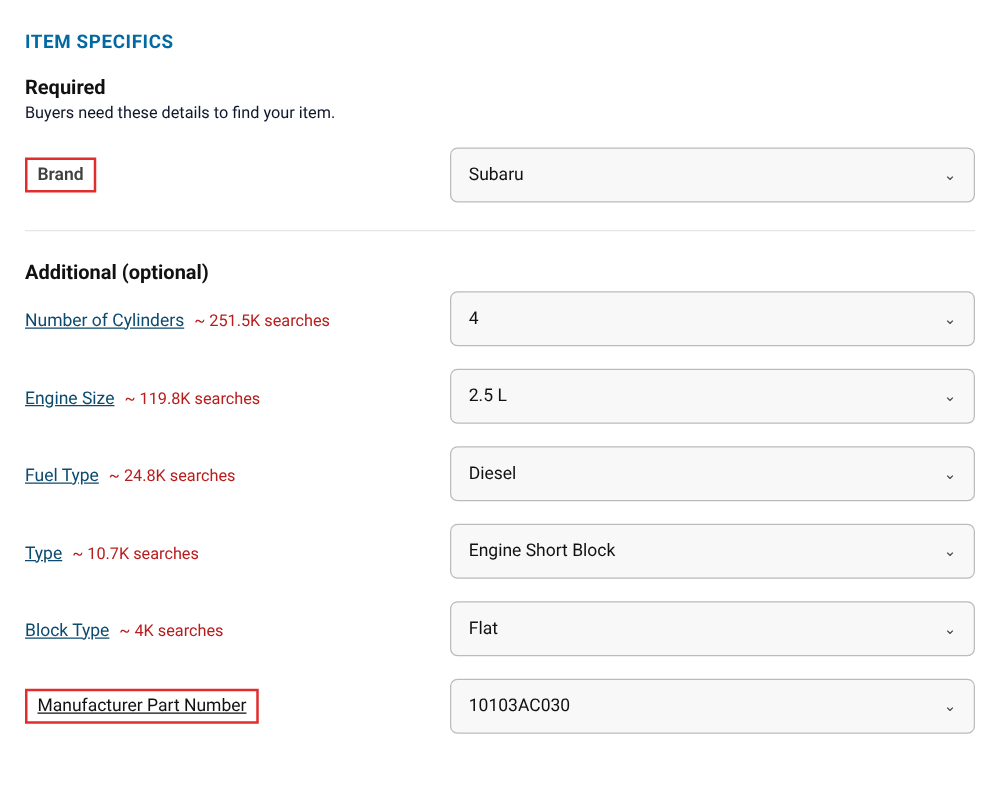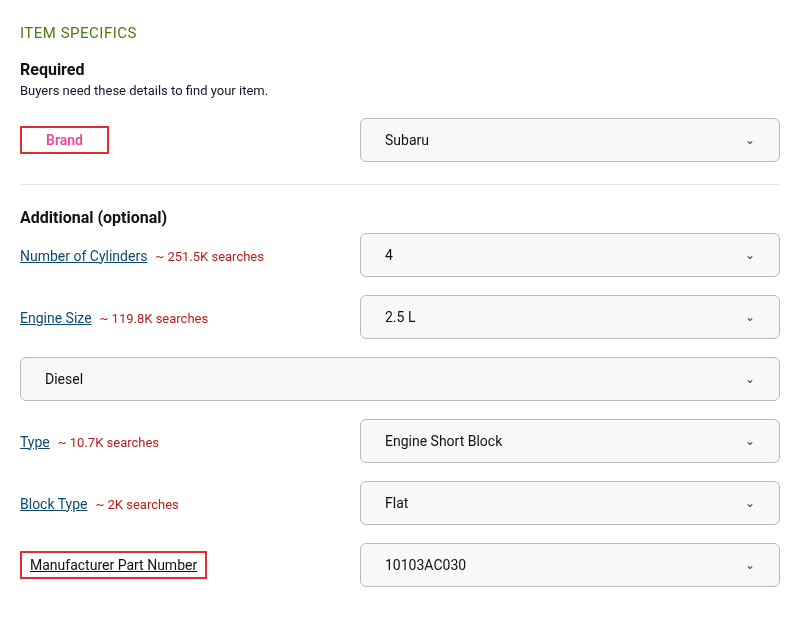--- a/index.html
+++ b/index.html
@@ -12,25 +12,25 @@
       font-family: -apple-system, BlinkMacSystemFont, 'Segoe UI', Roboto, Arial, sans-serif;
       background: #ffffff;
       width: 800px;
       min-height: 638px;
       padding: 24px 20px;
       color: #111111;
     }
 
     .section-title {
       font-size: 15px;
-      font-weight: 400;
+      font-weight: 700;
       letter-spacing: 0.5px;
       margin-bottom: 18px;
       text-transform: uppercase;
-      color: #4d7c0f;
+      color: #0369a1;
     }
 
     .subsection-title {
       font-size: 16px;
       font-weight: 700;
       margin-bottom: 4px;
     }
 
     .subsection-subtitle {
       font-size: 13px;
@@ -60,43 +60,43 @@
 
     .field-label-search {
       font-size: 13px;
       color: #b91c1c;
       margin-left: 4px;
     }
 
     .field-label-required {
       font-size: 14px;
       font-weight: 600;
-      color: #ec4899;
+      color: #404040;
       border: 2px solid #e22d2d;
-      padding: 4px 24px;
+      padding: 4px 8px;
       display: inline-block;
     }
 
     .field-label-mfr {
       font-size: 14px;
       text-decoration: underline;
       color: #111;
       display: inline-block;
       border: 2px solid #e22d2d;
       padding: 4px 8px;
     }
 
     .dropdown {
       flex: 1;
       display: flex;
       align-items: center;
       justify-content: space-between;
       border: 1px solid #bbbbbb;
       border-radius: 6px;
-      padding: 10px 24px;
+      padding: 10px 14px;
       background: #f8f8f8;
       cursor: pointer;
       min-height: 44px;
     }
 
     .dropdown-value {
       font-size: 14px;
       color: #111;
     }
 
@@ -164,41 +164,45 @@
         <span class="field-label">Engine Size</span>
         <span class="field-label-search">~ 119.8K searches</span>
       </div>
       <div class="dropdown">
         <span class="dropdown-value">2.5 L</span>
         <span class="dropdown-chevron">⌄</span>
       </div>
     </div>
 
     <div class="field-row">
+      <div class="field-label-container">
+        <span class="field-label">Fuel Type</span>
+        <span class="field-label-search">~ 24.8K searches</span>
+      </div>
       <div class="dropdown">
         <span class="dropdown-value">Diesel</span>
         <span class="dropdown-chevron">⌄</span>
       </div>
     </div>
 
     <div class="field-row">
       <div class="field-label-container">
         <span class="field-label">Type</span>
         <span class="field-label-search">~ 10.7K searches</span>
       </div>
       <div class="dropdown">
         <span class="dropdown-value">Engine Short Block</span>
         <span class="dropdown-chevron">⌄</span>
       </div>
     </div>
 
     <div class="field-row">
       <div class="field-label-container">
         <span class="field-label">Block Type</span>
-        <span class="field-label-search">~ 2K searches</span>
+        <span class="field-label-search">~ 4K searches</span>
       </div>
       <div class="dropdown">
         <span class="dropdown-value">Flat</span>
         <span class="dropdown-chevron">⌄</span>
       </div>
     </div>
 
     <div class="field-row">
       <div class="field-label-container">
         <span class="field-label-mfr">Manufacturer Part Number</span>

